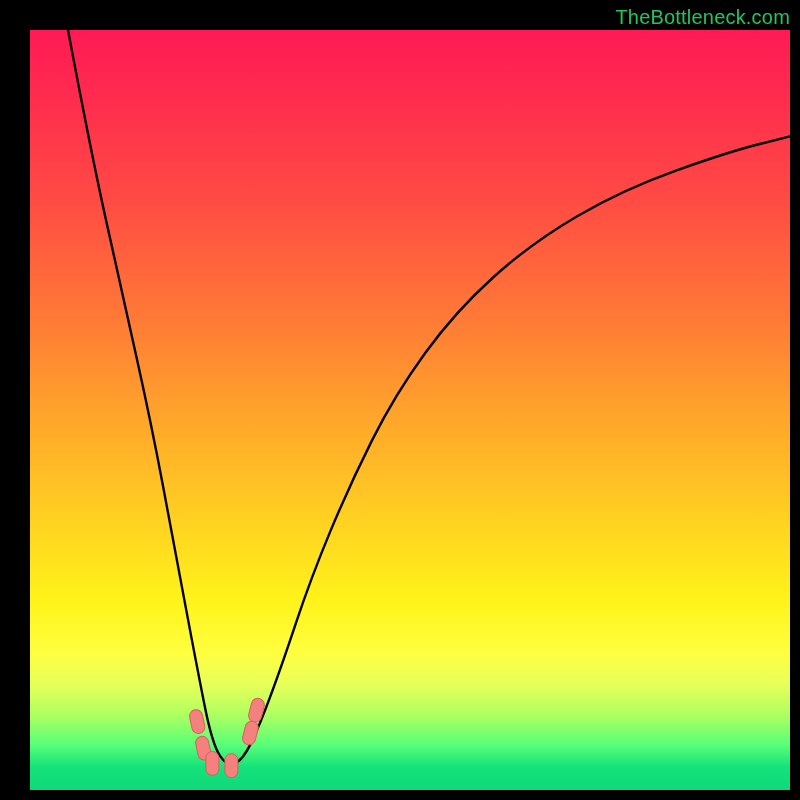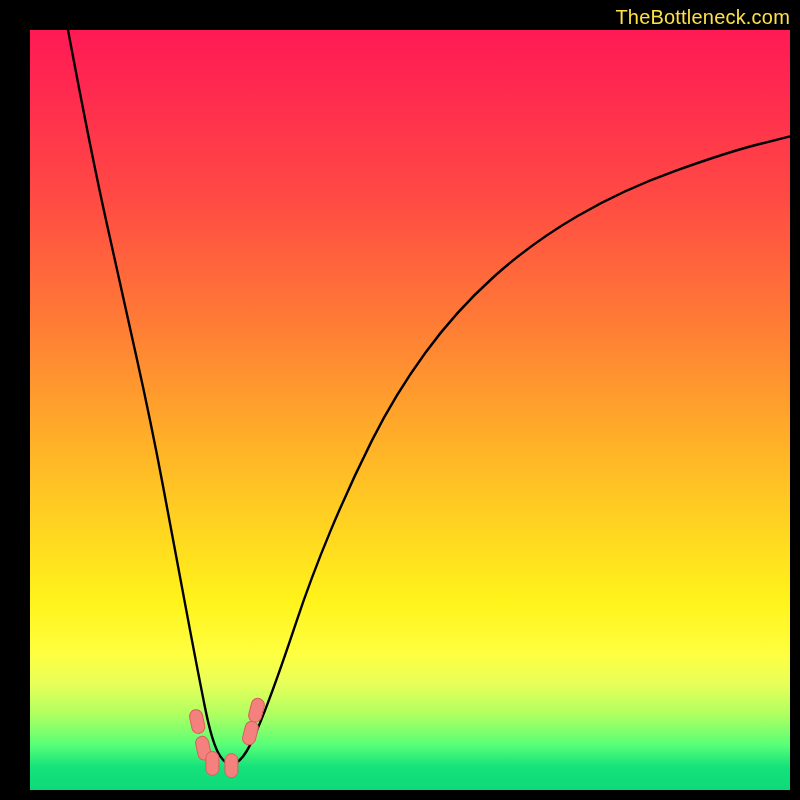--- a/index.html
+++ b/index.html
@@ -40,21 +40,21 @@
       #b0ff60 90%,
       #5aff78 94%,
       #14e27a 97%,
       #0ed97a 100%
     );
   }
   .watermark {
     position: absolute;
     top: 6px;
     right: 10px;
-    color: #fde047;
+    color: #22c55e;
     font-size: 20px;
     font-weight: 500;
     letter-spacing: 0.2px;
     user-select: none;
   }
   svg.curve {
     position: absolute;
     left: 0;
     top: 0;
     width: 760px;

